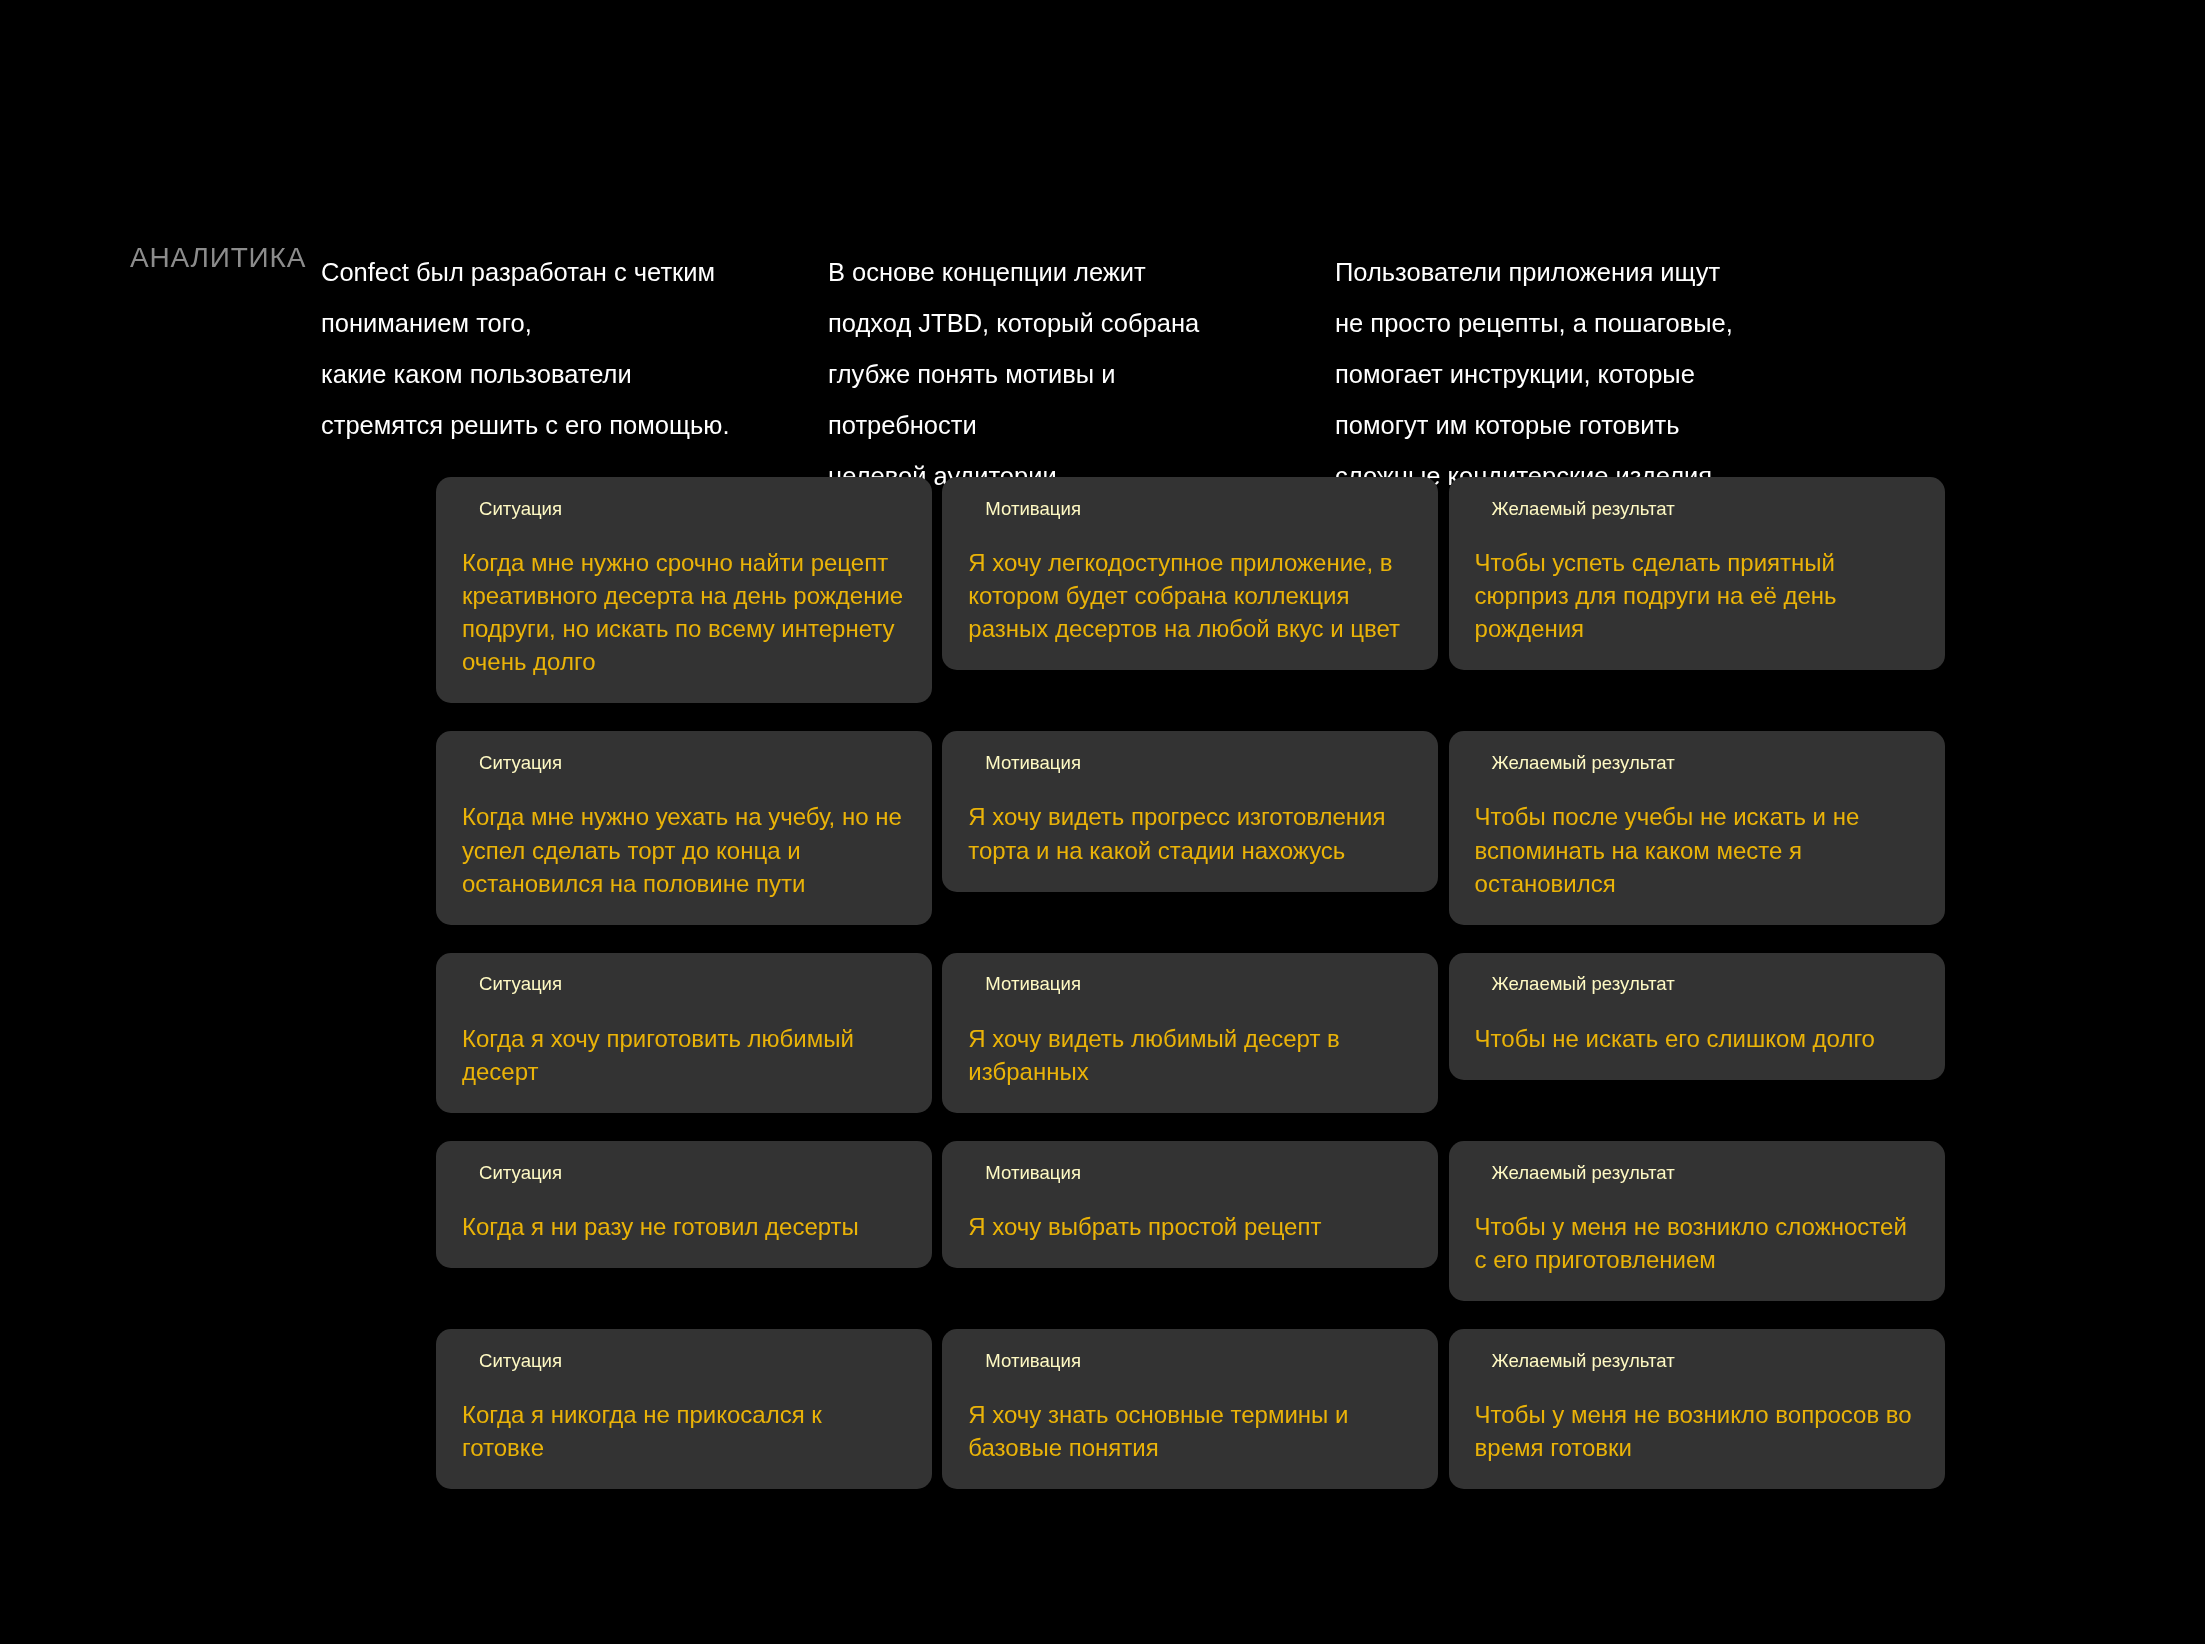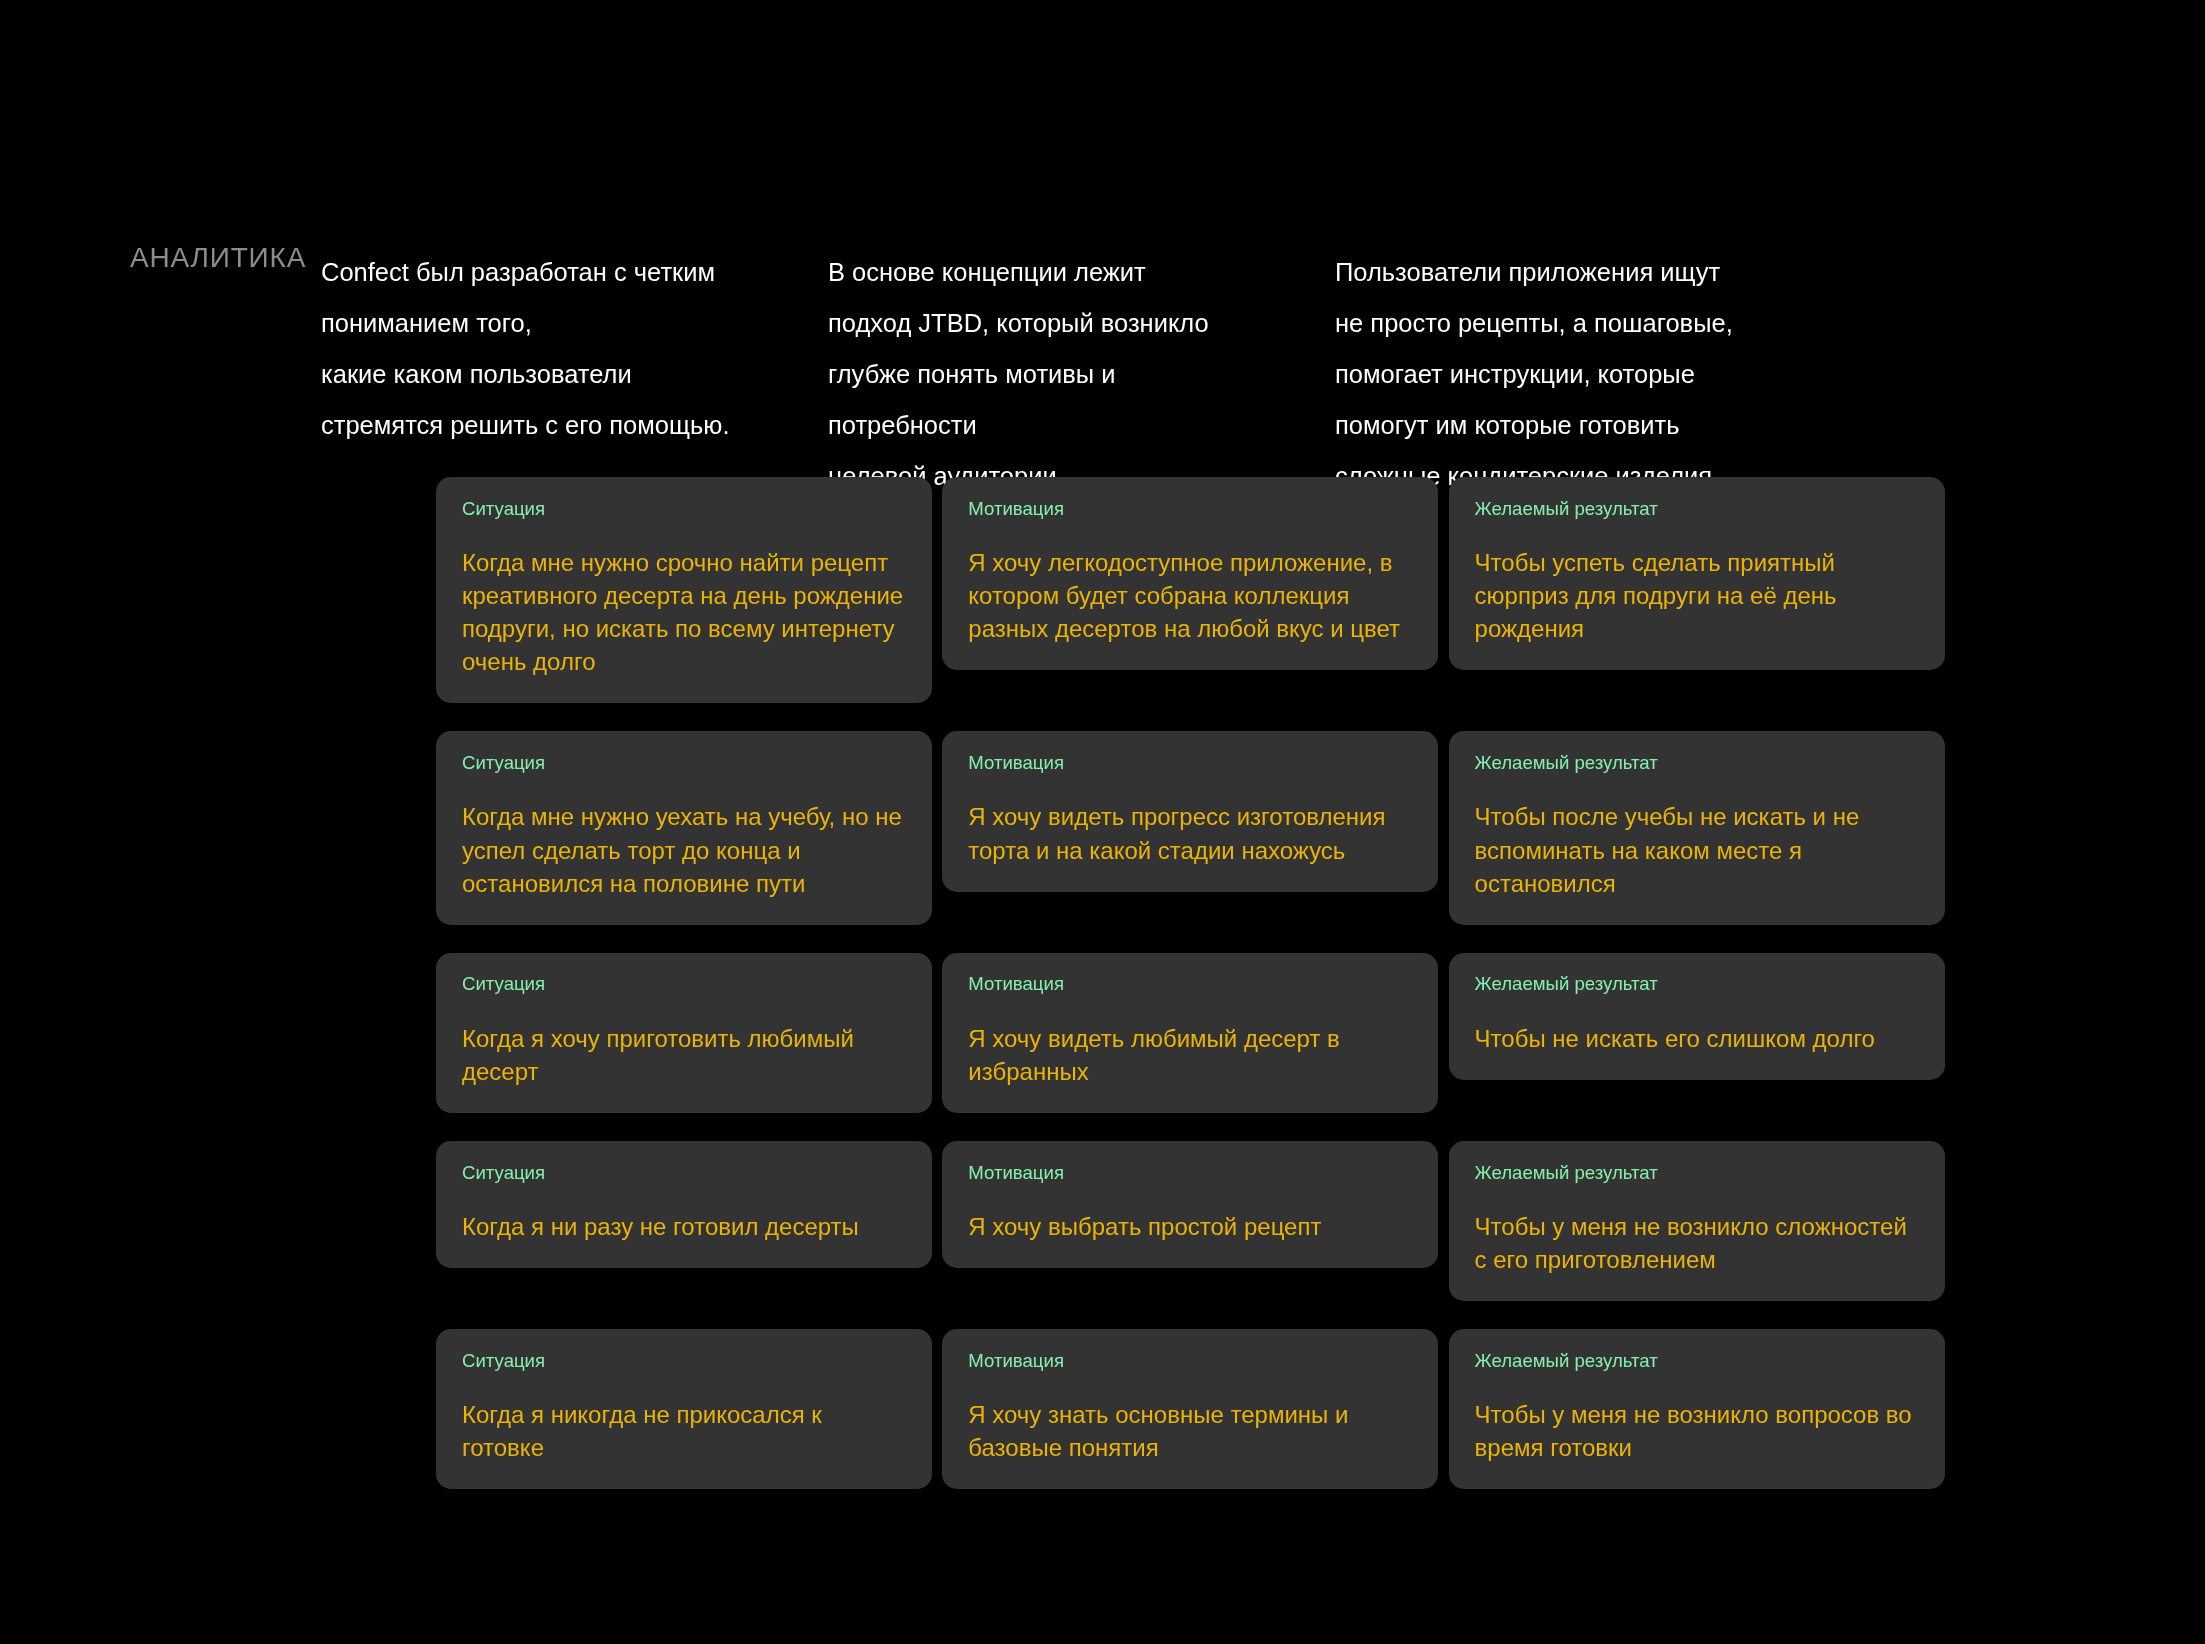--- a/index.html
+++ b/index.html
@@ -55,24 +55,25 @@
     align-items:start;
   }
 
   .card{
     background:#333333;
     border-radius:15px;
     padding:20.7px 26px 25px 26px;
     margin-bottom:28px;
   }
   .card-label{
-    color:#86efac;
+    color:#fef9c3;
     font-size:18.6px;
     line-height:1.2;
     margin-bottom:26px;
+    margin-left:17px;
   }
   .card-body{
     color:#eab308;
     font-size:24px;
     line-height:1.38;
   }
 </style>
 </head>
 <body>
 
@@ -83,21 +84,21 @@
 
     <div class="intro-col c1">
       <p>Confect был разработан с четким</p>
       <p>пониманием того,</p>
       <p>какие каком пользователи</p>
       <p>стремятся решить с его помощью.</p>
     </div>
 
     <div class="intro-col c2">
       <p>В основе концепции лежит</p>
-      <p>подход JTBD, который возникло</p>
+      <p>подход JTBD, который собрана</p>
       <p>глубже понять мотивы и</p>
       <p>потребности</p>
       <p>целевой аудитории.</p>
     </div>
 
     <div class="intro-col c3">
       <p>Пользователи приложения ищут</p>
       <p>не просто рецепты, а пошаговые,</p>
       <p>помогает инструкции, которые</p>
       <p>помогут им которые готовить</p>

